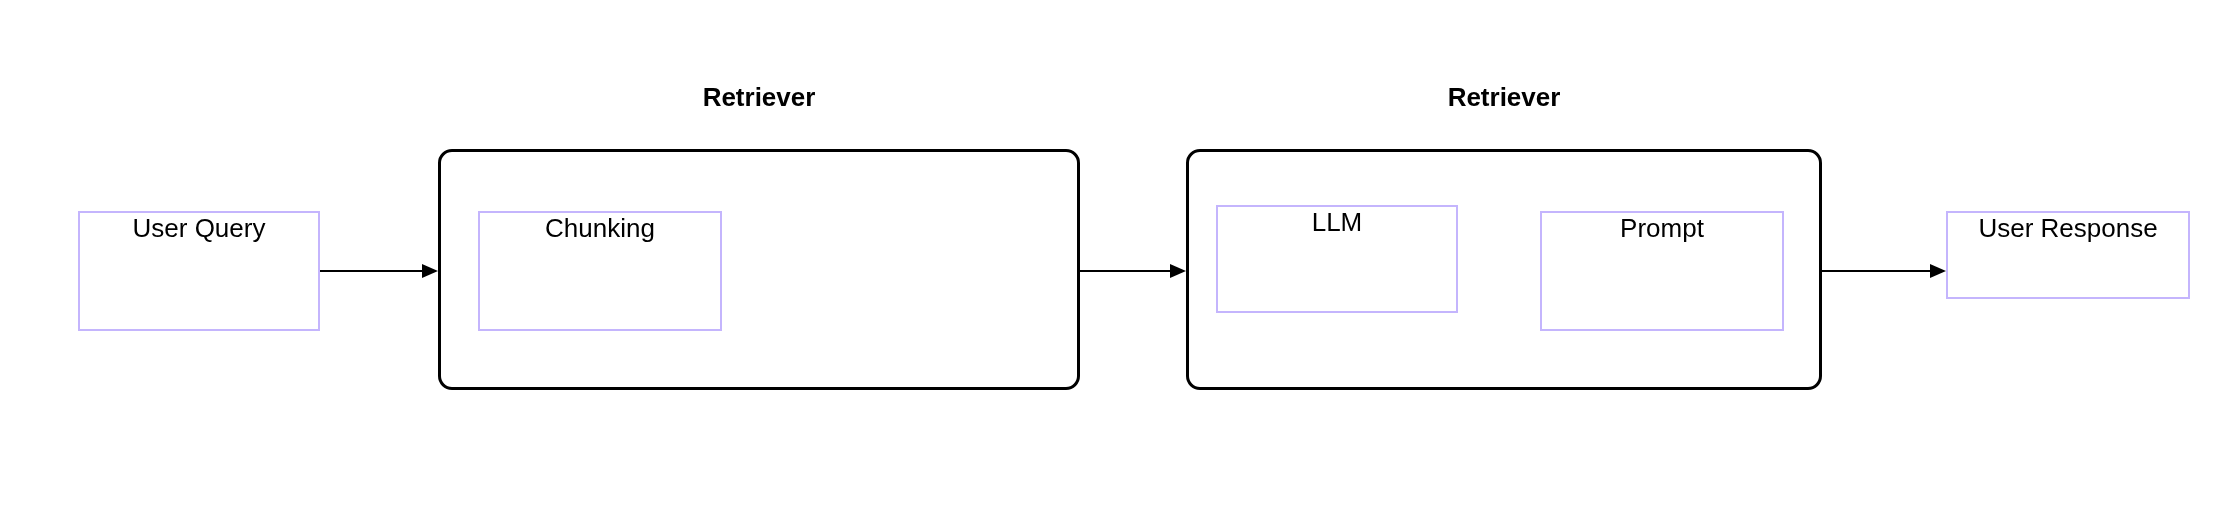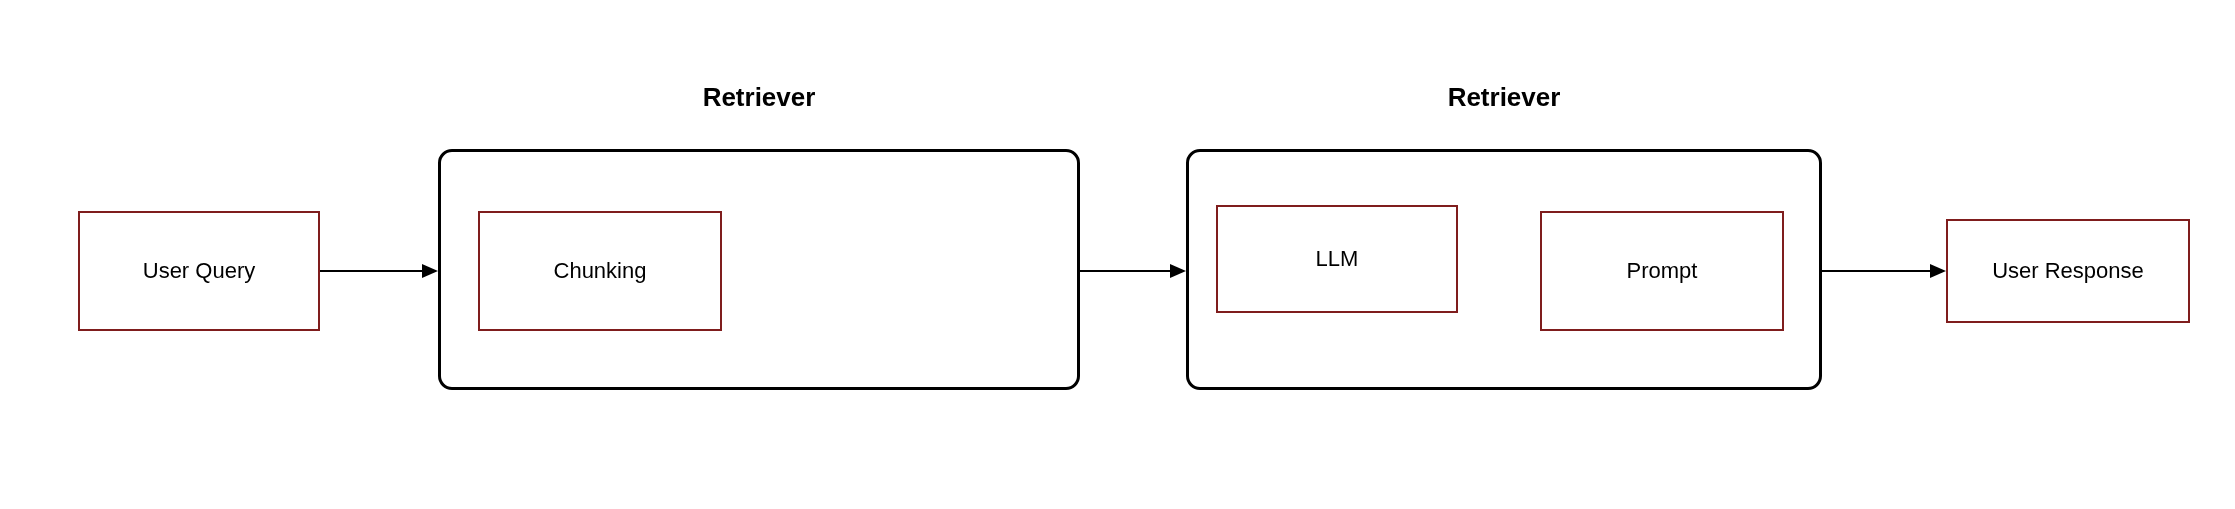--- a/index.html
+++ b/index.html
@@ -12,26 +12,26 @@
     width: 2235px;
     height: 509px;
     background: #ffffff;
     overflow: hidden;
     font-family: "Liberation Sans", sans-serif;
     color: #000000;
   }
   .node {
     position: absolute;
     box-sizing: border-box;
-    border: 2px solid #7f1d1d;
+    border: 2px solid #c4b5fd;
     background: #ffffff;
     display: flex;
-    align-items: center;
+    align-items: flex-start;
     justify-content: center;
-    font-size: 22px;
+    font-size: 26px;
     font-weight: 400;
     text-align: center;
     white-space: nowrap;
   }
   .group {
     position: absolute;
     box-sizing: border-box;
     border: 3.5px solid #000000;
     border-radius: 14px;
     background: #ffffff;
@@ -70,21 +70,21 @@
   
   #node-user-query    { left: 78px;   top: 211px; width: 242px; height: 120px; }
   #group-retriever    { left: 438px;  top: 149px; width: 642px; height: 241px; }
   #label-retriever    { left: 438px;  top: 82px;  width: 642px; }
   #node-chunking      { left: 478px;  top: 211px; width: 244px; height: 120px; }
   #node-indexing      { left: 800px;  top: 211px; width: 244px; height: 120px; }
   #group-generator    { left: 1186px; top: 149px; width: 636px; height: 241px; }
   #label-generator    { left: 1186px; top: 82px;  width: 636px; }
   #node-llm           { left: 1216px; top: 205px; width: 242px; height: 108px; }
   #node-prompt        { left: 1540px; top: 211px; width: 244px; height: 120px; }
-  #node-user-response { left: 1946px; top: 211px; width: 244px; height: 104px; margin-top: 8px; }
+  #node-user-response { left: 1946px; top: 211px; width: 244px; height: 88px; }
   #arrow-1            { left: 320px;  top: 264px; width: 118px; }
   #arrow-2            { left: 1080px; top: 264px; width: 106px; }
   #arrow-3            { left: 1822px; top: 264px; width: 124px; }
 </style>
 </head>
 <body>
 
 <div class="canvas">
 
   <div class="node" id="node-user-query">

